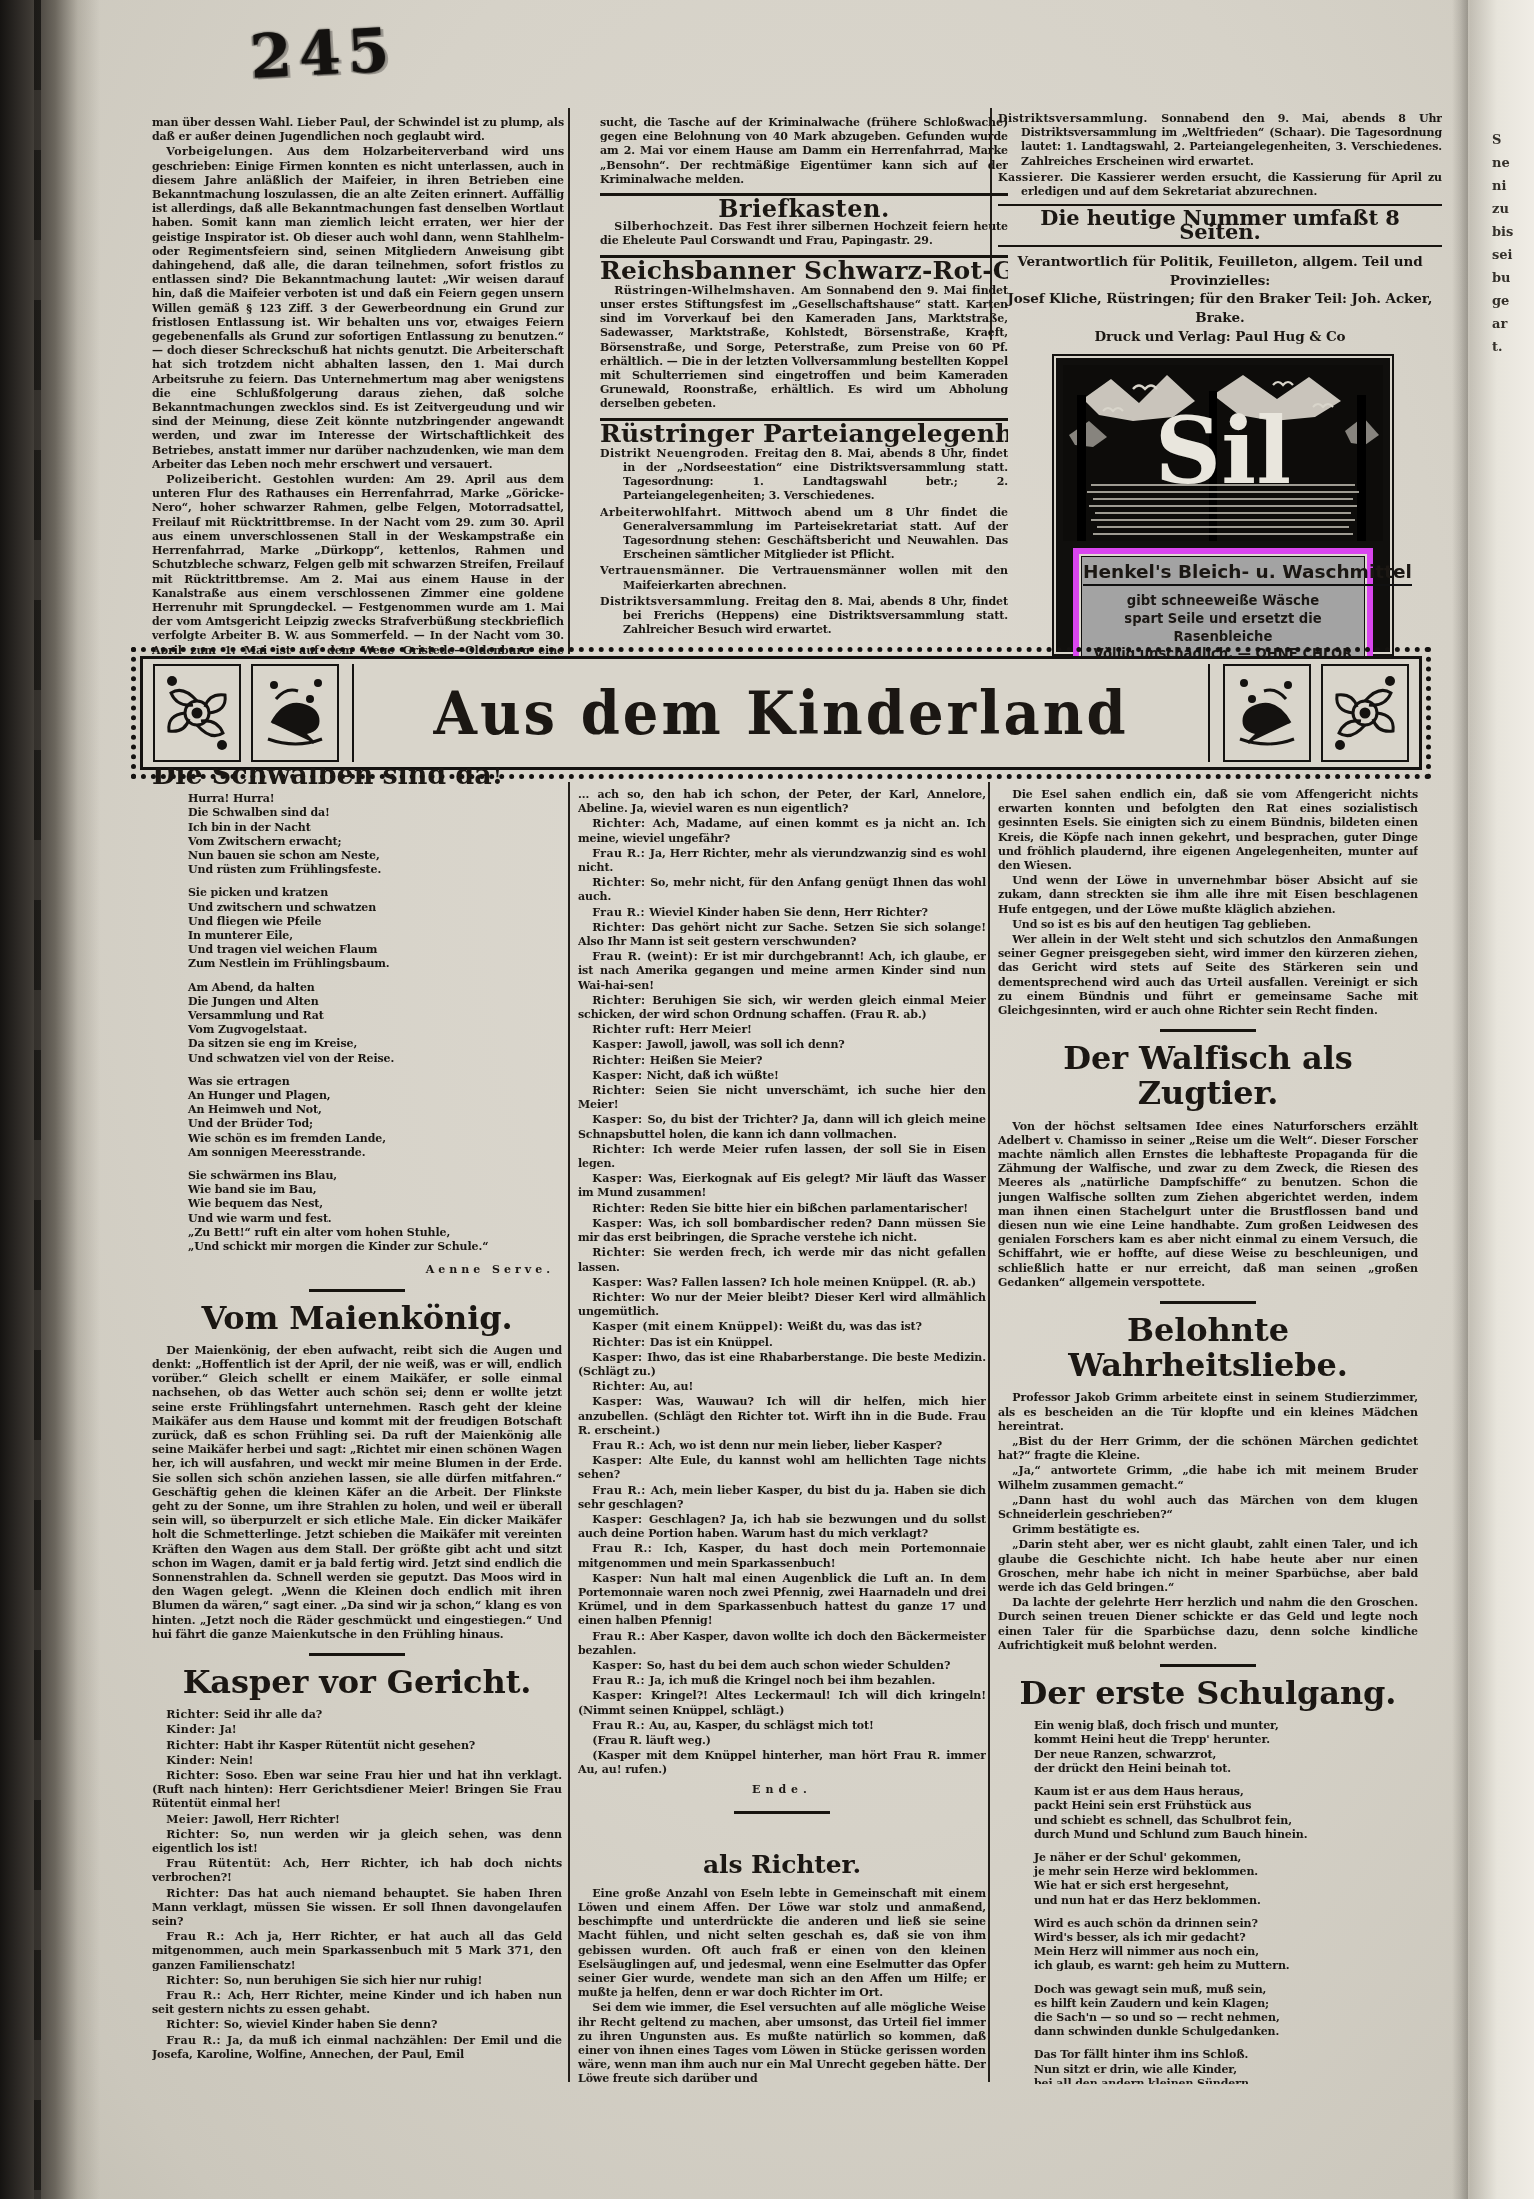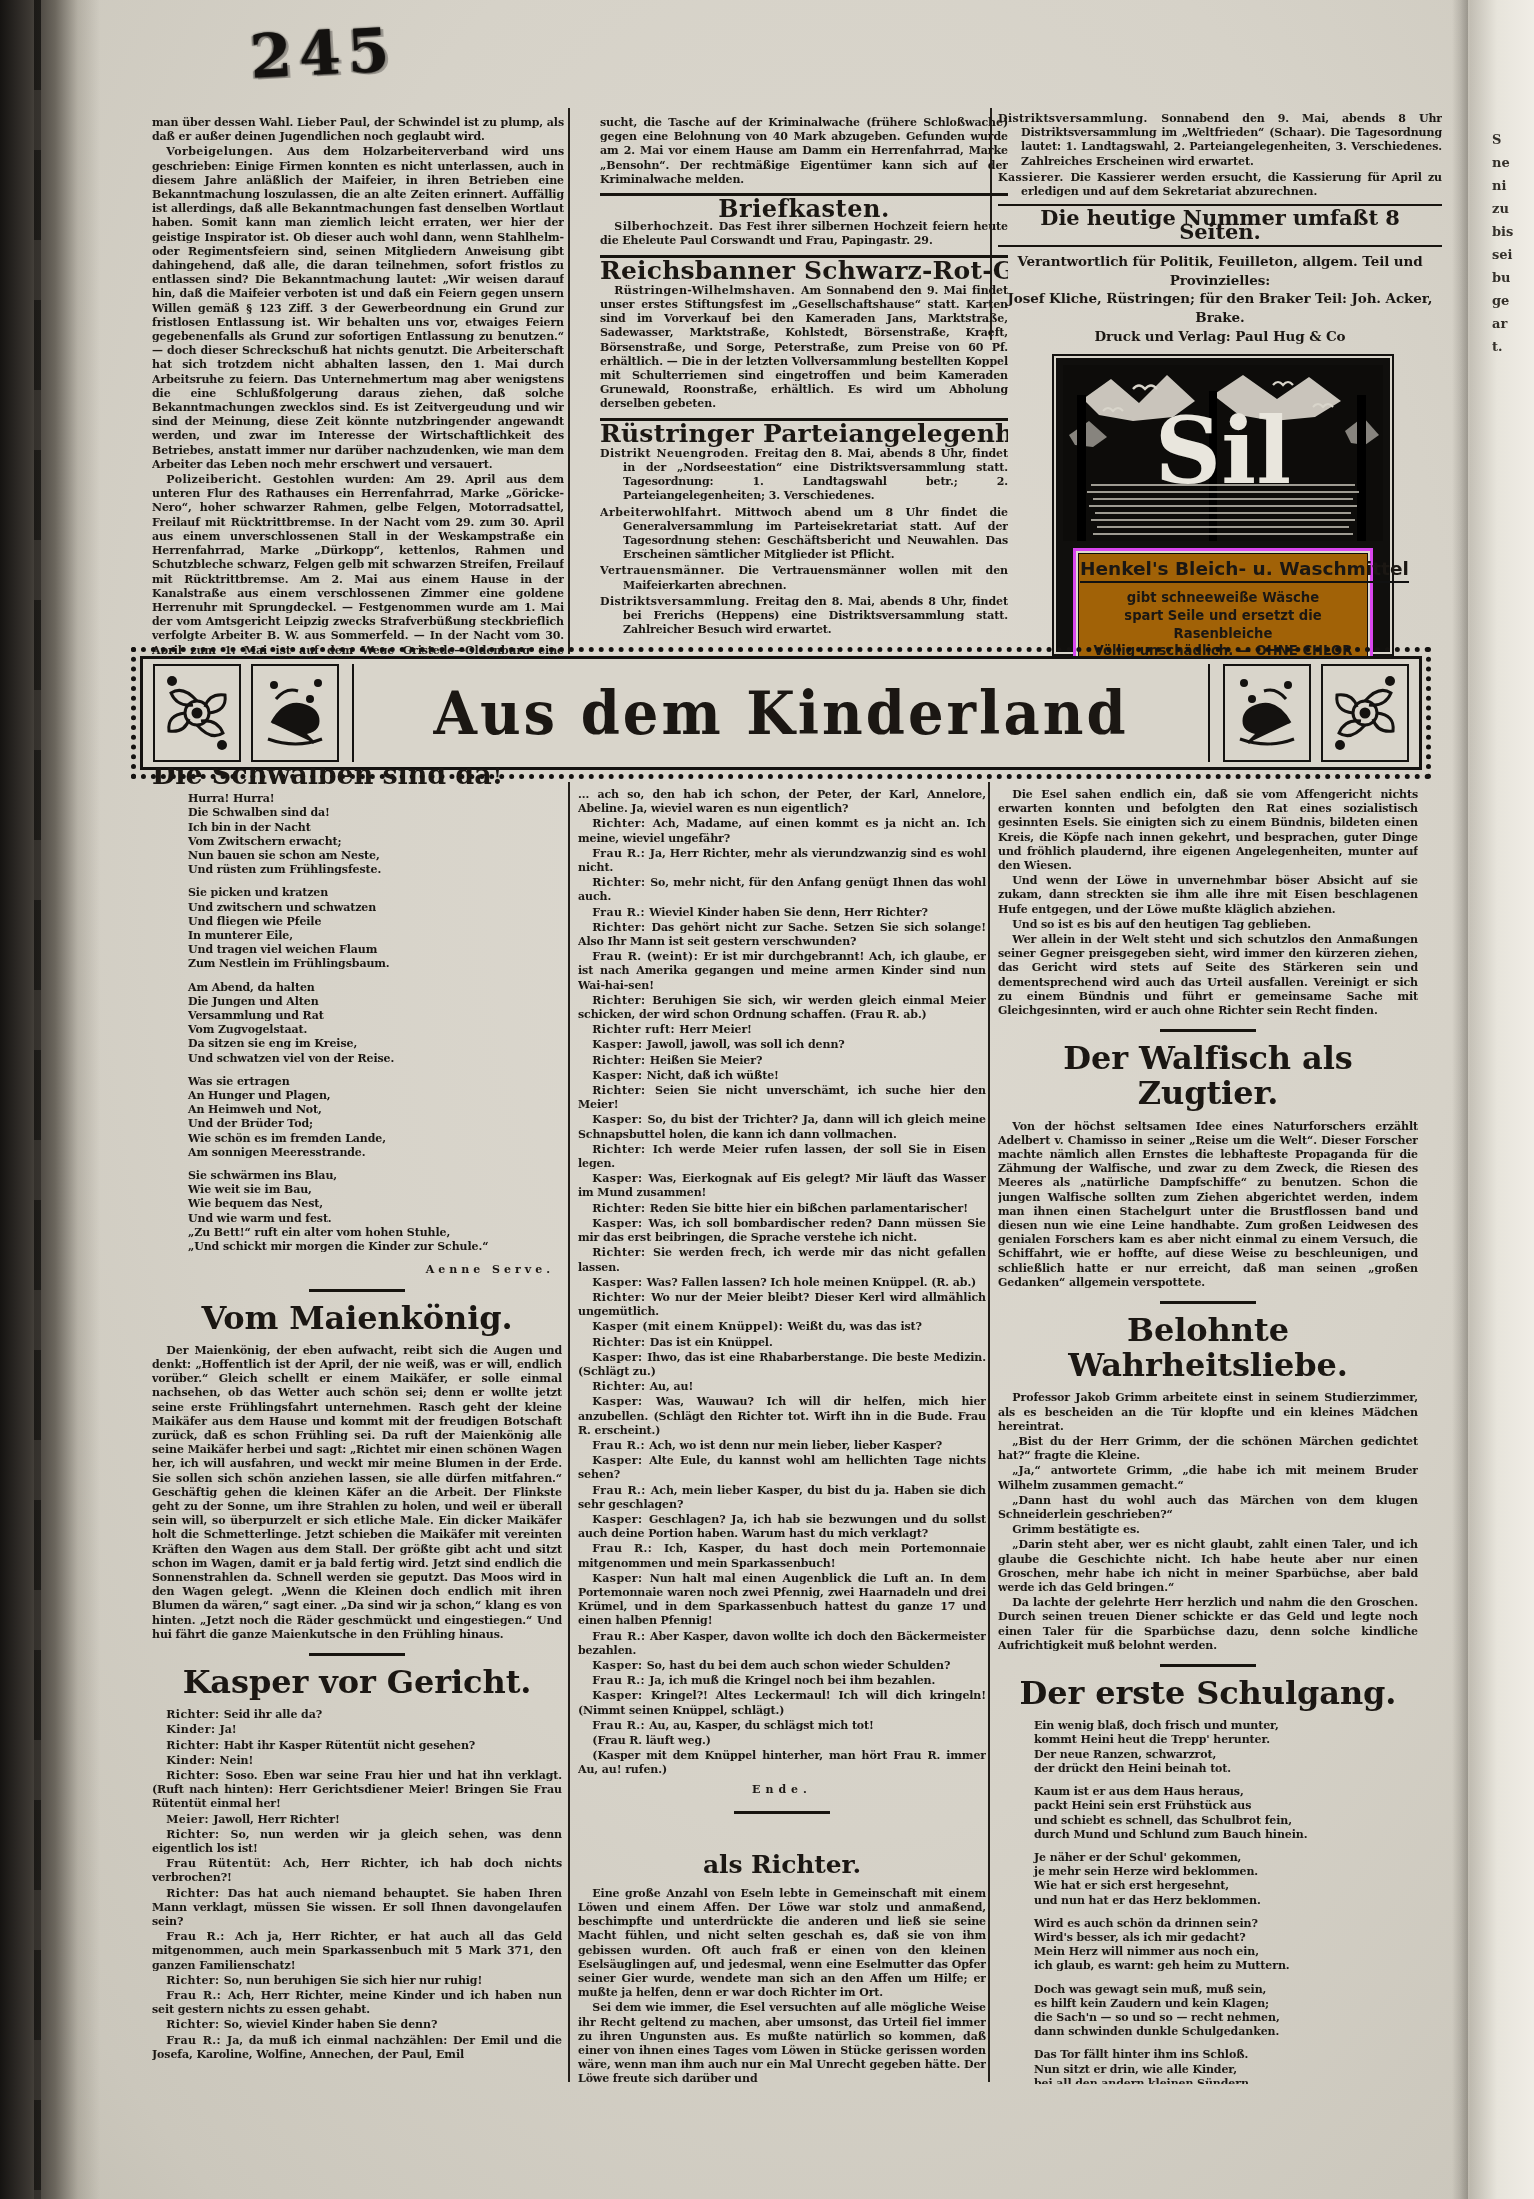--- a/index.html
+++ b/index.html
@@ -49,21 +49,21 @@
     background:#d9d5cb;border:3px solid #141210;outline:5px dotted #141210;outline-offset:4px;
     display:flex;align-items:stretch;padding:5px;}
   .banner-title{flex:1;display:flex;align-items:center;justify-content:center;font-size:56px;
     font-weight:bold;letter-spacing:3px;white-space:nowrap;transform:scaleY(1.06);}
   .orn{width:84px;margin:0 5px;border:2px solid #141210;display:flex;align-items:center;justify-content:center;background:#d9d5cb;}
   .bsep{width:2px;background:#141210;margin:0 8px;}
   
   .ad{position:absolute;left:1056px;top:358px;width:334px;height:294px;background:#100f0d;
     padding:7px;box-sizing:border-box;box-shadow:0 0 0 2px #d9d5cb,0 0 0 4px #141210;}
   .ad-art{position:relative;height:176px;overflow:hidden;background:#3b82f6;}
-  .ad-panel{margin:7px 10px 0;background:#a16207;border:3px solid #d946ef;box-shadow:inset 0 0 0 2px #ded9cf,inset 0 0 0 3px #0d0c0a;
+  .ad-panel{margin:7px 10px 0;background:#a3a3a3;border:6px solid #d946ef;box-shadow:inset 0 0 0 2px #ded9cf,inset 0 0 0 3px #0d0c0a;
     text-align:center;padding:7px 4px 8px;font-family:"DejaVu Sans","Liberation Sans",sans-serif;}
   .ad-brand{font-size:18.5px;font-weight:bold;display:inline-block;border-bottom:2px solid #111;
     padding-bottom:2px;margin-bottom:6px;white-space:nowrap;}
   .ad-line{font-size:13.2px;font-weight:bold;line-height:1.35;}
   .frag{font-weight:bold;}
 </style>
 </head>
 <body>
 
 <div class="sheet">
@@ -270,21 +270,21 @@
         <div class="stanza">
           <div class="pline">Was sie ertragen</div>
           <div class="pline">An Hunger und Plagen,</div>
           <div class="pline">An Heimweh und Not,</div>
           <div class="pline">Und der Brüder Tod;</div>
           <div class="pline">Wie schön es im fremden Lande,</div>
           <div class="pline">Am sonnigen Meeresstrande.</div>
         </div>
         <div class="stanza">
           <div class="pline">Sie schwärmen ins Blau,</div>
-          <div class="pline">Wie weit sie im Bau,</div>
+          <div class="pline">Wie band sie im Bau,</div>
           <div class="pline">Wie bequem das Nest,</div>
           <div class="pline">Und wie warm und fest.</div>
           <div class="pline">„Zu Bett!“ ruft ein alter vom hohen Stuhle,</div>
           <div class="pline">„Und schickt mir morgen die Kinder zur Schule.“</div>
         </div>
       </div>
     <div class="sig">Aenne Serve.</div>
     <hr class="divider">
     <div class="h-art">Vom Maienkönig.</div>
     <div>

